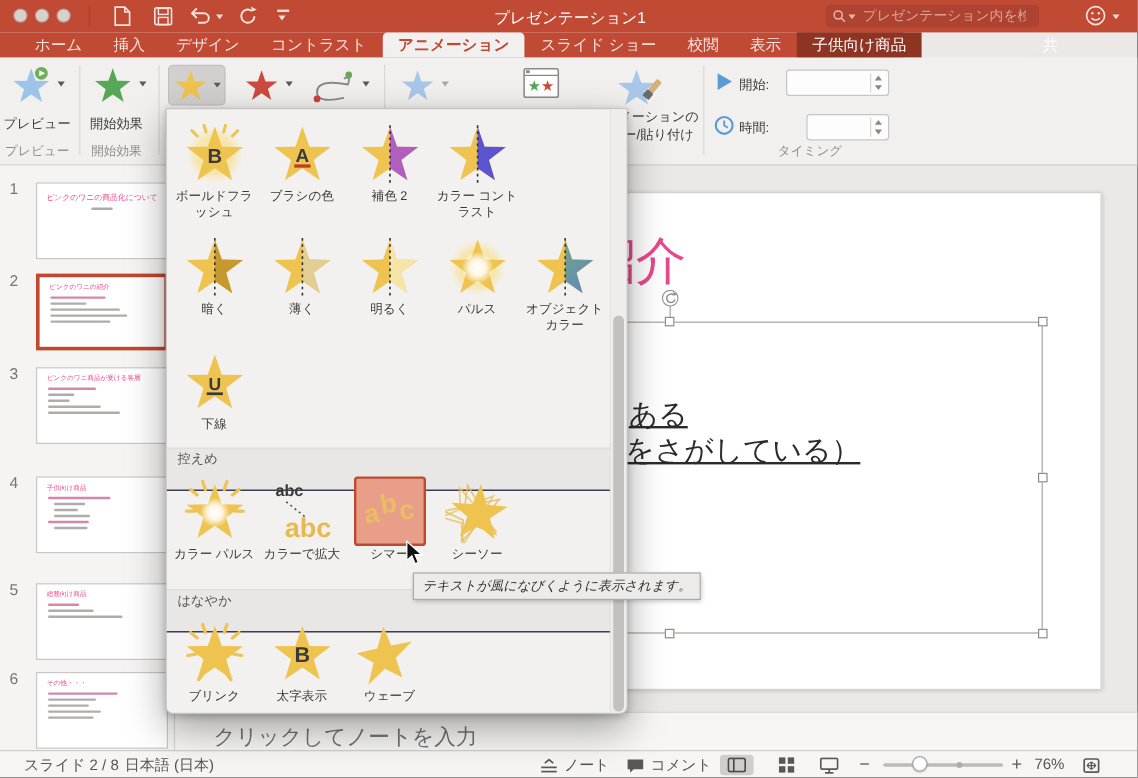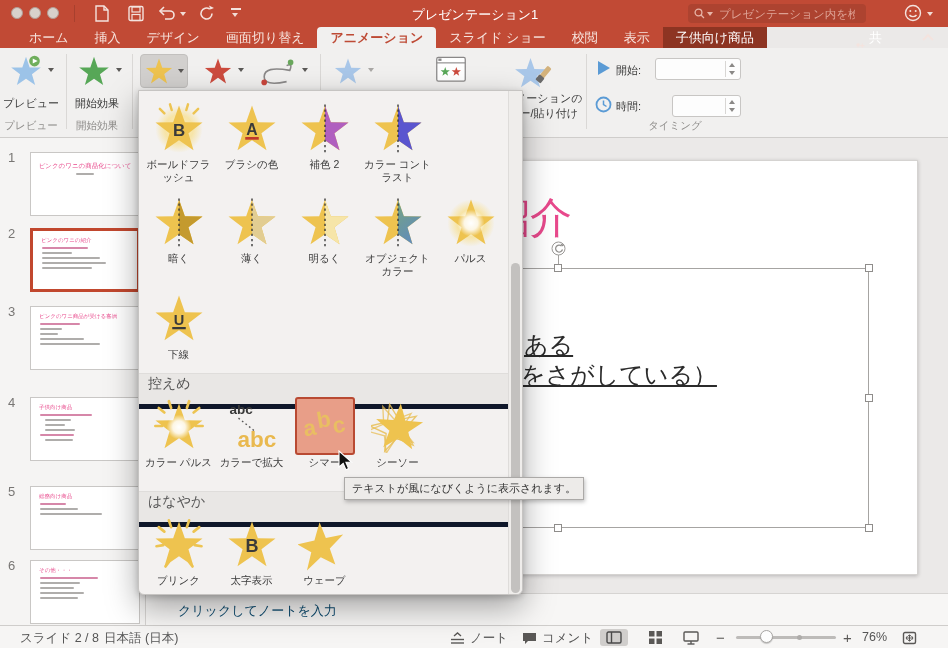--- a/index.html
+++ b/index.html
@@ -54,25 +54,25 @@
   
   #dropdown{left:138px;top:90px;width:385px;height:505px;background:#F3F1F0;border:1px solid #C6C4C2;
             border-radius:0 0 6px 6px;box-shadow:0 12px 32px rgba(0,0,0,.35),0 2px 6px rgba(0,0,0,.2);z-index:50;}
   .erow{position:absolute;left:3px;display:flex;}
   .eff{width:73px;display:flex;flex-direction:column;align-items:center;}
   .icw{width:60px;height:58px;display:flex;align-items:center;justify-content:center;}
   .eff svg{width:54px;height:54px;}
   .eff .lb{font-size:10.5px;line-height:13px;text-align:center;color:#3A3A3A;margin-top:1px;}
   .eff.sel .icw{background:#E89E88;border:2px solid #B94A33;border-radius:3px;}
   .ehead{position:absolute;left:0;width:370px;height:36px;background:#E9E7E5;border-top:1px solid #DFDDDB;
-         border-bottom:5px solid #0f172a;font-size:14px;color:#555;line-height:18px;padding-left:9px;}
+         border-bottom:1px solid #0f172a;font-size:11px;color:#555;line-height:18px;padding-left:9px;}
   #scrolltrack{position:absolute;right:0;top:0;width:14px;height:503px;background:#EFEDEB;border-left:1px solid #DEDCDA;border-radius:0 0 6px 0;}
   #scrollthumb{position:absolute;left:2px;top:172px;width:9px;height:330px;background:#C3C1BF;border-radius:5px;}
   #tooltip{left:344px;top:477px;background:#EDEBE9;border:1px solid #ABA9A7;box-shadow:1px 2px 4px rgba(0,0,0,.25);
-           font-size:11px;color:#333;padding:3px 7px;white-space:nowrap;z-index:60;}
+           font-size:11px;color:#333;padding:3px 7px;white-space:nowrap;z-index:60;font-style:italic;}
   #cursor{left:338px;top:450px;z-index:70;}
 </style>
 </head>
 <body>
 
 <svg width="0" height="0" style="position:absolute">
   <defs>
     <polygon id="starP" points="24,4 29.2,18.9 44.9,19.2 32.4,28.7 36.9,43.8 24,34.8 11.1,43.8 15.6,28.7 3.1,19.2 18.8,18.9"></polygon>
     <clipPath id="halfR">
         <rect x="24" y="0" width="24" height="48"></rect>
@@ -139,21 +139,21 @@
       <path d="M5.5,11 a4.5,4.5 0 0 0 7,0" fill="none" stroke="#F4E3DE" stroke-width="1.4"></path>
     </svg>
     <div class="ab tri-d tri-w" style="left:927px;top:12px"></div>
   </div>
 
   <div id="tabbar" class="ab">
     <div class="ab" style="left:16px;top:0;display:flex">
       <div class="tab">ホーム</div>
       <div class="tab">挿入</div>
       <div class="tab">デザイン</div>
-      <div class="tab">画面切り替え</div>
+      <div class="tab">コントラスト</div>
       <div class="tab active">アニメーション</div>
       <div class="tab">スライド ショー</div>
       <div class="tab">校閲</div>
       <div class="tab">表示</div>
       <div class="tab ctx">子供向け商品</div>
     </div>
     <div class="ab" style="left:854px;top:2px;display:flex;align-items:center;gap:4px">
       <svg width="16" height="14" viewBox="0 0 16 14">
         <circle cx="6" cy="4" r="2.6" fill="#F4E3DE"></circle>
           <path d="M1,13 a5,5 0 0 1 10,0 z" fill="#F4E3DE"></path>
@@ -332,21 +332,21 @@
     <path d="M9.5,2.5 L11,5.5 L13.5,4" fill="#8F8D8B"></path>
   </svg>
   <div class="ab" style="left:558px;top:255px;width:1px;height:13px;background:#A6A4A2;z-index:6"></div>
   <div class="hdl ab" style="left:554px;top:264px"></div>
   <div class="hdl ab" style="left:865px;top:264px"></div>
   <div class="hdl ab" style="left:865px;top:394px"></div>
   <div class="hdl ab" style="left:554px;top:524px"></div>
   <div class="hdl ab" style="left:865px;top:524px"></div>
 
   <div id="notes" class="ab">
-    <div style="margin:8px 0 0 32px;font-size:13px;color:#0c4a6e">クリックしてノートを入力</div>
+    <div style="margin:8px 0 0 32px;font-size:18px;color:#737373">クリックしてノートを入力</div>
   </div>
 
   <div id="statusbar" class="ab">
     <span class="sbtxt" style="left:20px">スライド 2 / 8</span>
     <span class="sbtxt" style="left:104px">日本語 (日本)</span>
     <div class="ab" style="left:450px;top:4px;display:flex;align-items:center;gap:5px">
       <svg width="15" height="13" viewBox="0 0 15 13">
         <path d="M4,4 L7.5,1 L11,4" fill="none" stroke="#5A5856" stroke-width="1.4"></path>
         <line x1="1" y1="7.5" x2="14" y2="7.5" stroke="#5A5856" stroke-width="1.4"></line>
         <line x1="1" y1="11" x2="14" y2="11" stroke="#5A5856" stroke-width="1.4"></line>
@@ -480,38 +480,38 @@
                 <use href="#starP" fill="#F6E5A8"></use>
               </g>
           <line x1="24" y1="3" x2="24" y2="46" stroke="#333" stroke-width="1.2" stroke-dasharray="2 2.5"></line>
         </svg>
           </div>
         <div class="lb">明るく</div>
       </div>
       <div class="eff">
         <div class="icw">
             <svg viewBox="0 0 48 48">
-          <use href="#starP" fill="#EEC34F"></use>
-              <g clip-path="url(#halfR)">
-                <use href="#starP" fill="url(#tealG)"></use>
-              </g>
-          <line x1="24" y1="3" x2="24" y2="46" stroke="#333" stroke-width="1.2" stroke-dasharray="2 2.5"></line>
-        </svg>
-          </div>
-        <div class="lb">オブジェクト カラー</div>
-      </div>
-      <div class="eff">
-        <div class="icw">
-            <svg viewBox="0 0 48 48">
           <circle cx="24" cy="25" r="21" fill="url(#gglow)"></circle>
               <use href="#starP" fill="#EEC34F"></use>
               <circle cx="24" cy="25" r="12" fill="url(#wglow)"></circle>
         </svg>
           </div>
         <div class="lb">パルス</div>
+      </div>
+      <div class="eff">
+        <div class="icw">
+            <svg viewBox="0 0 48 48">
+          <use href="#starP" fill="#EEC34F"></use>
+              <g clip-path="url(#halfR)">
+                <use href="#starP" fill="url(#tealG)"></use>
+              </g>
+          <line x1="24" y1="3" x2="24" y2="46" stroke="#333" stroke-width="1.2" stroke-dasharray="2 2.5"></line>
+        </svg>
+          </div>
+        <div class="lb">オブジェクト カラー</div>
       </div>
     </div>
 
     <div class="erow" style="top:198px">
       <div class="eff">
         <div class="icw">
             <svg viewBox="0 0 48 48">
           <use href="#starP" fill="#EEC34F"></use>
               <text x="24" y="30" text-anchor="middle" font-size="13" font-weight="bold" fill="#3A3A3A">U</text>
           <rect x="18" y="32" width="12" height="2" fill="#3A3A3A"></rect>

